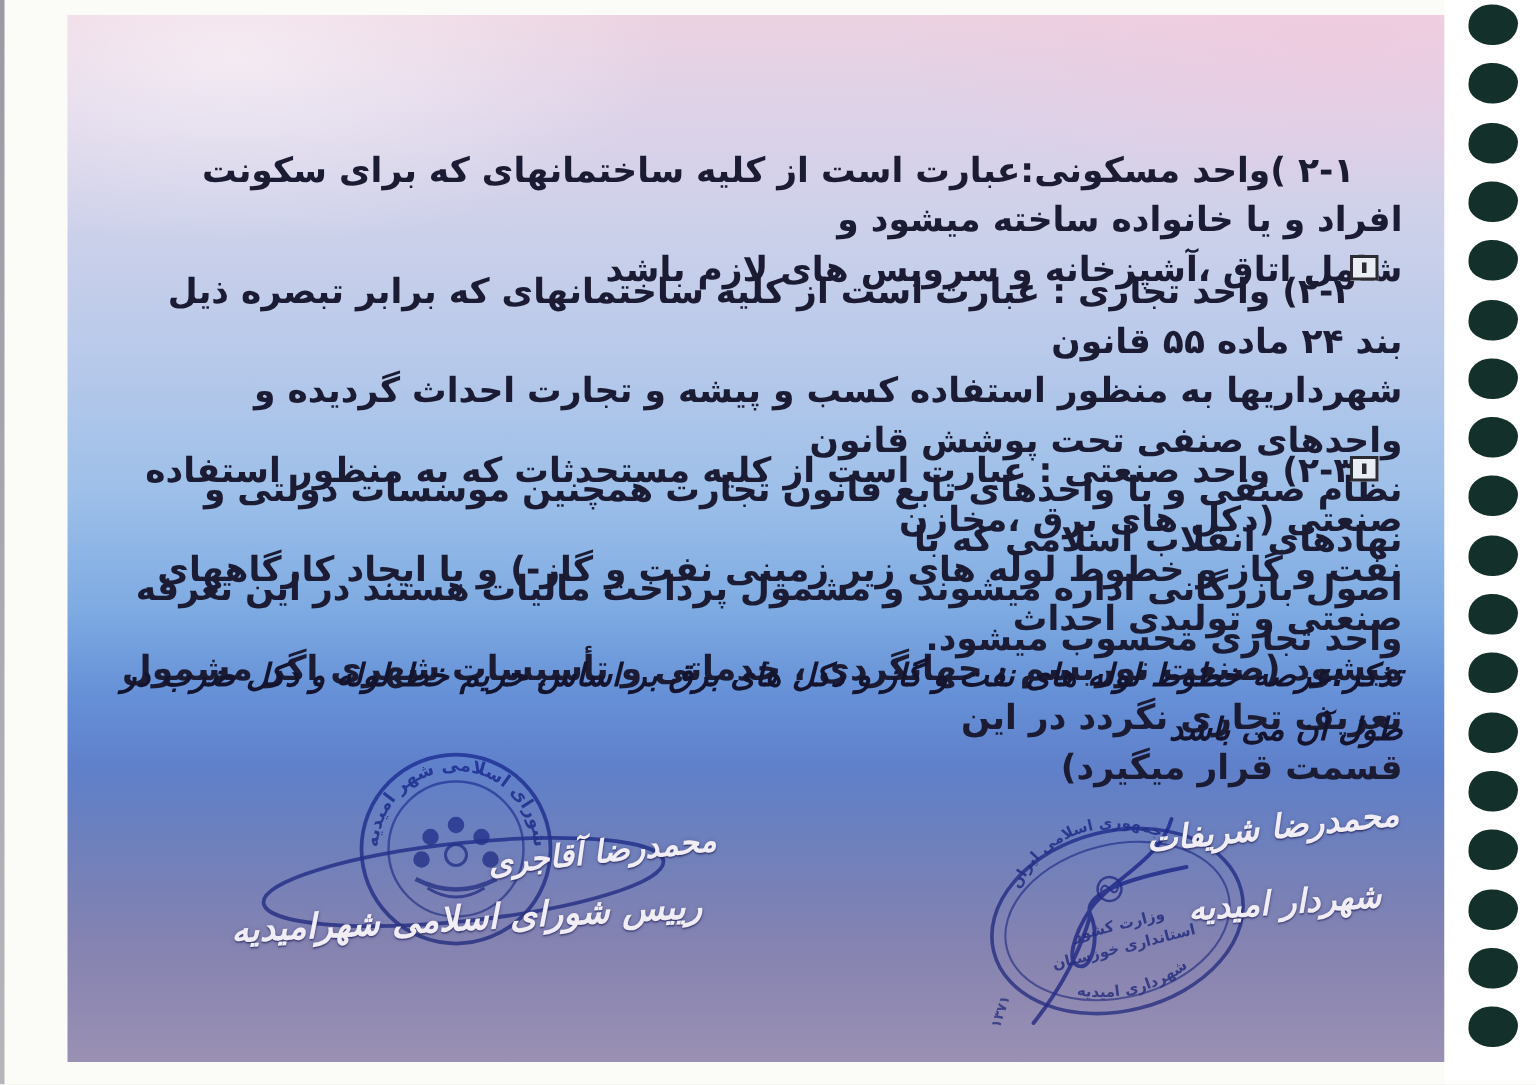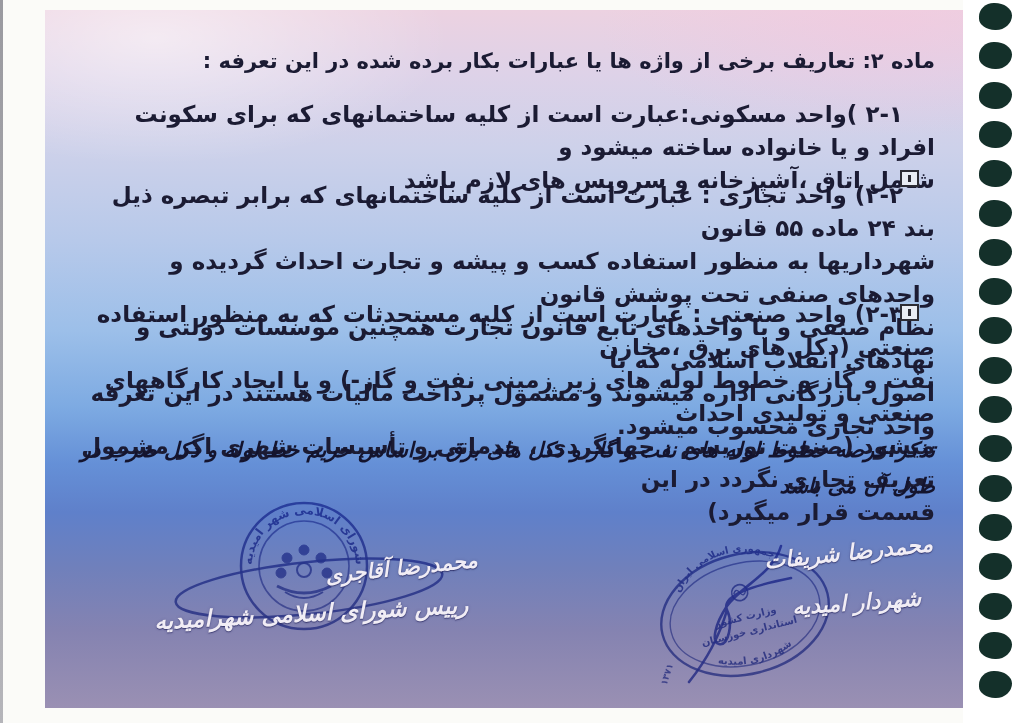--- a/index.html
+++ b/index.html
@@ -38,21 +38,20 @@
   .stamp-mayor{left:578px;top:524px;}
 </style>
 </head>
 <body>
 
 <div class="scan">
   <div class="left-edge"></div>
 
   <div class="page">
 
-    <div class="ptitle">ماده ۲: تعاریف برخی از واژه ها یا عبارات بکار برده شده در این تعرفه :</div>
 
     <p class="sec sec1">۲-۱ )واحد مسکونی:عبارت است از کلیه ساختمانهای که برای سکونت  افراد و یا خانواده ساخته میشود و
 شامل اتاق ،آشپزخانه و سرویس های لازم باشد</p>
     <p class="sec sec2">۲-۲) واحد تجاری : عبارت است از کلیه ساختمانهای که برابر تبصره ذیل بند ۲۴ ماده ۵۵ قانون
 شهرداریها به منظور استفاده کسب و پیشه و تجارت احداث گردیده و واحدهای صنفی تحت پوشش قانون
 نظام صنفی و یا واحدهای تابع قانون تجارت همچنین موسسات دولتی و نهادهای انقلاب اسلامی که با
 اصول بازرگانی اداره میشوند و مشمول پرداخت مالیات هستند در این تعرفه واحد تجاری محسوب میشود.</p>
     <p class="sec sec3">۲-۳) واحد صنعتی : عبارت است از کلیه مستحدثات که به منظور استفاده صنعتی (دکل های برق ،مخازن
 نفت و گاز و خطوط لوله های زیر زمینی  نفت و گاز-) و یا ایجاد کارگاههای صنعتی و تولیدی احداث
 میشود (صنعت توریسم ، جهانگردی ، خدماتی و تأسیسات شهری اگر مشمول تعریف تجاری نگردد در این

